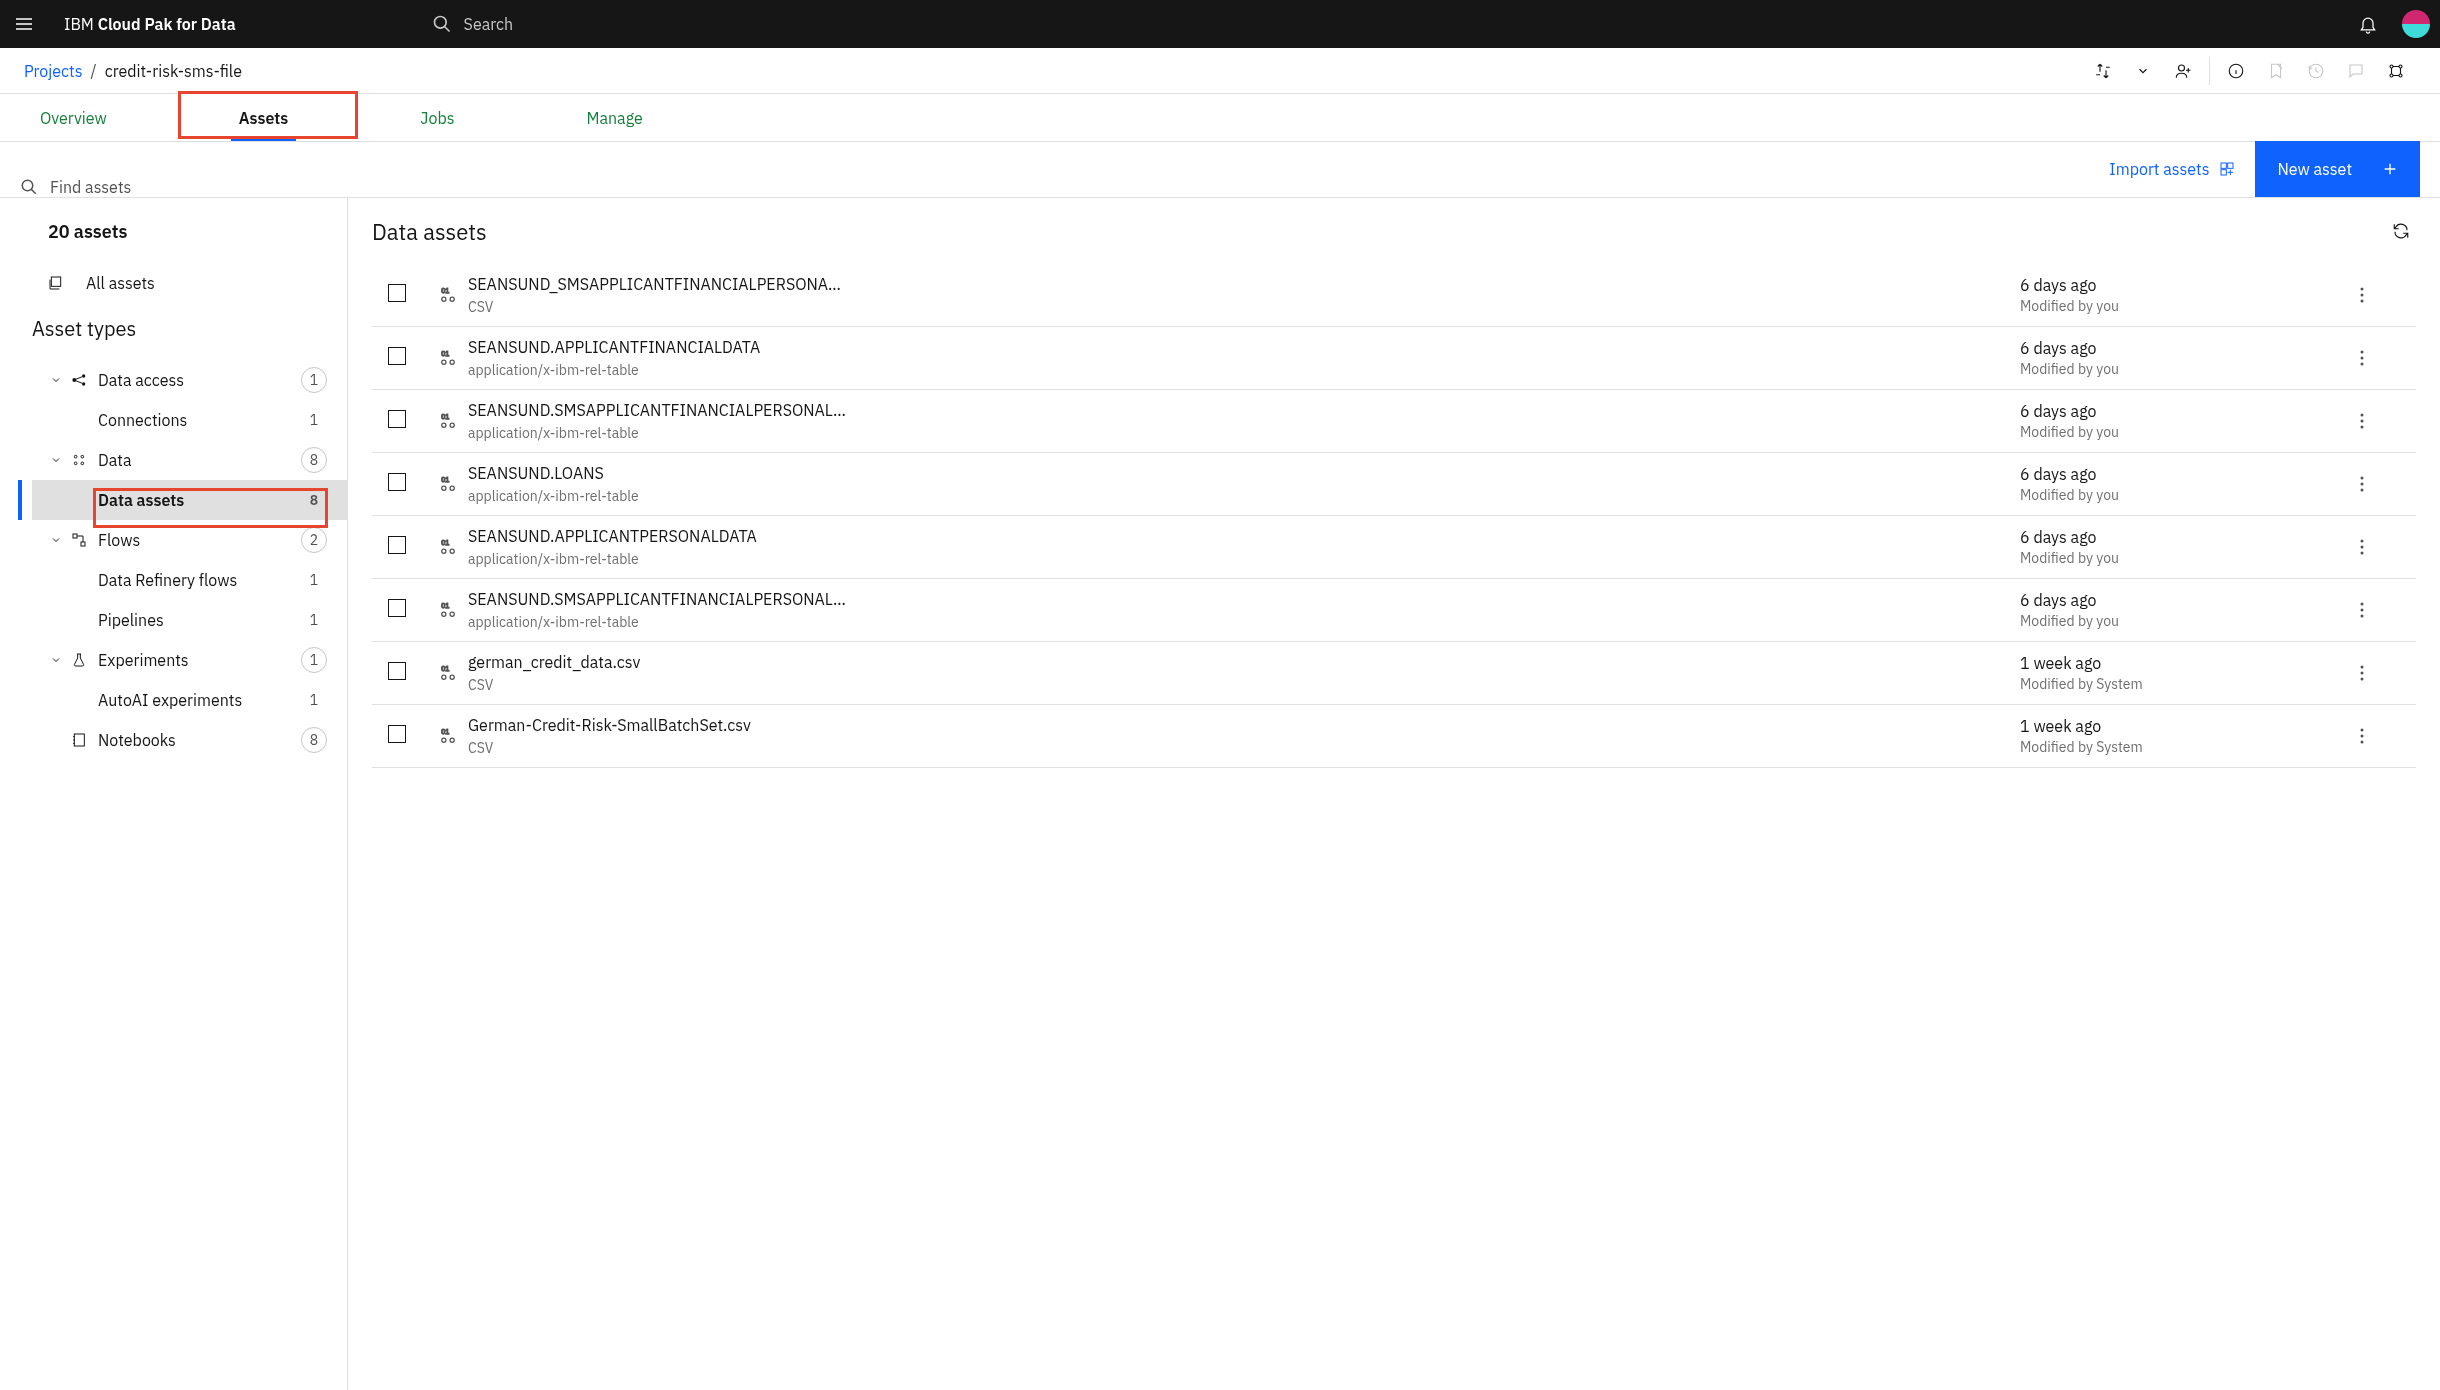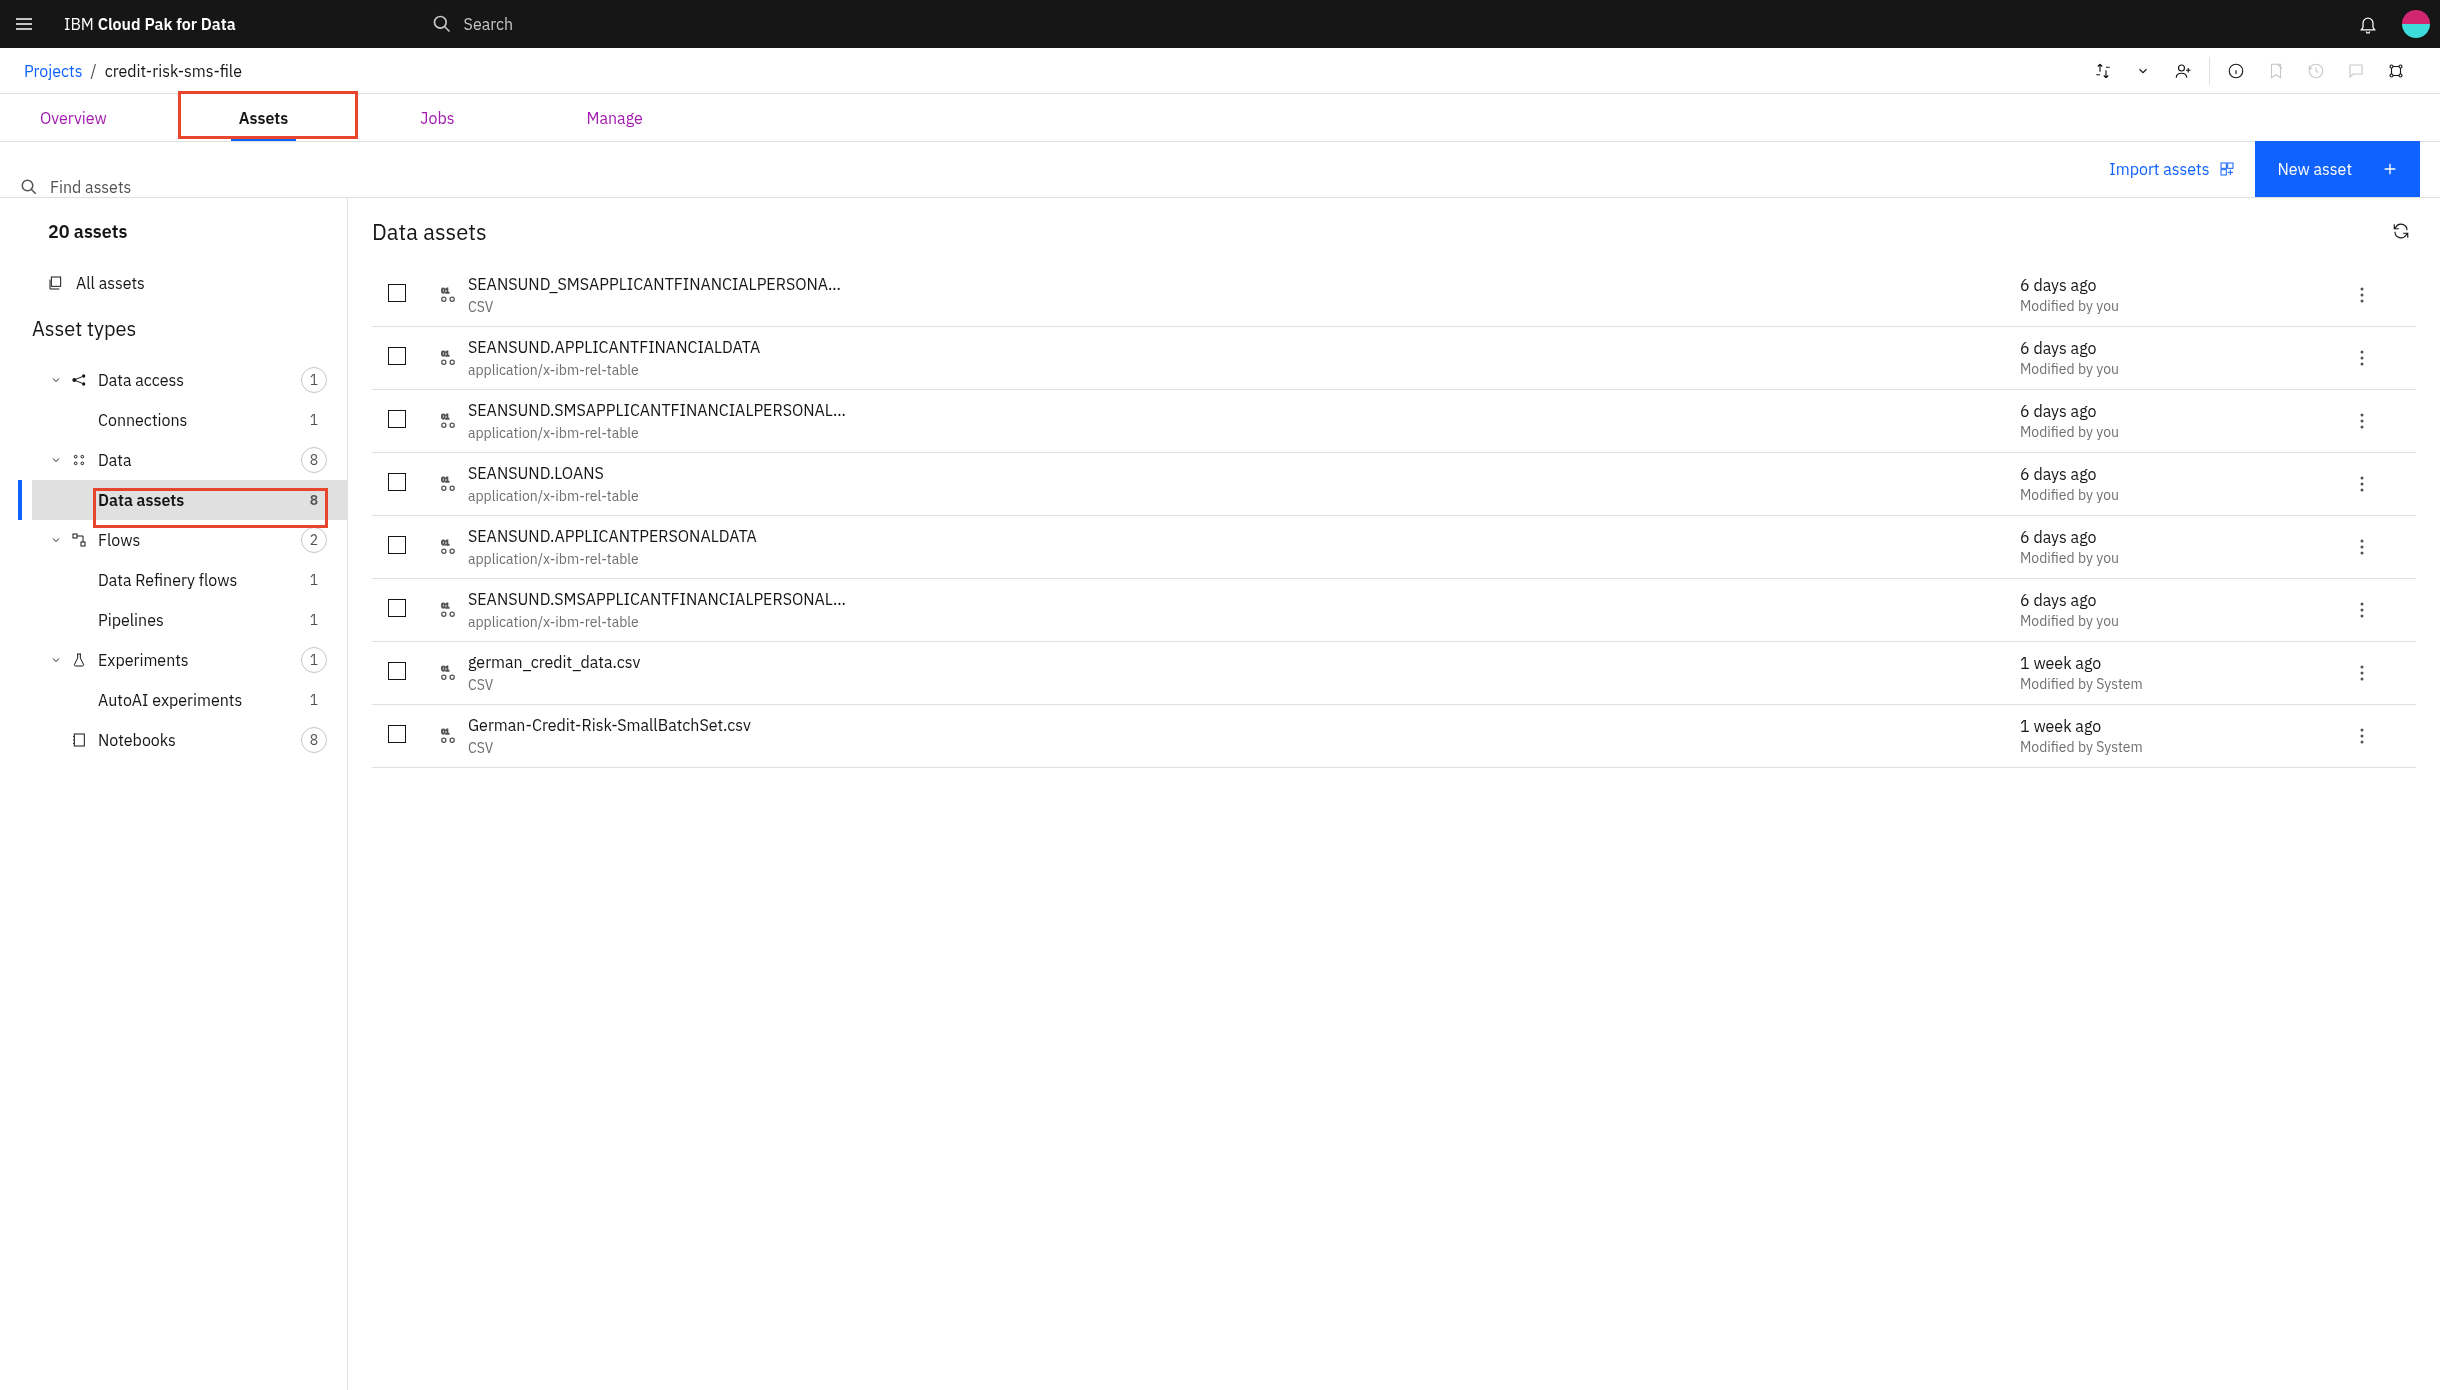--- a/index.html
+++ b/index.html
@@ -22,38 +22,38 @@
 .breadcrumb{display:flex;align-items:center;gap:8px;font-size:16px}
 .breadcrumb a{color:#0f62fe;text-decoration:none}
 .breadcrumb .sep{color:#525252}
 .breadcrumb .current{color:#161616}
 .subheader-actions{display:flex;align-items:center;gap:0}
 .sh-btn{width:40px;height:40px;display:flex;align-items:center;justify-content:center;cursor:pointer;color:#161616}
 .sh-btn.disabled{color:#c6c6c6}
 .sh-divider{width:1px;height:28px;background:#e0e0e0;margin:0 6px}
 
 .tabs{background:#fff;display:flex;padding:0 24px;height:48px;border-bottom:1px solid #e0e0e0}
-.tab{padding:0 16px;display:flex;align-items:center;color:#a21caf;font-size:16px;cursor:pointer;position:relative;margin-right:100px}
+.tab{padding:0 16px;display:flex;align-items:center;color:#15803d;font-size:16px;cursor:pointer;position:relative;margin-right:100px}
 .tab.active{color:#161616;font-weight:600}
 .tab.active::after{content:"";position:absolute;bottom:0;left:8px;right:8px;height:3px;background:#0f62fe}
 .tab-highlight{position:absolute;border:3px solid #e8452f;pointer-events:none}
 .hl-tab{top:91px;left:178px;width:180px;height:48px}
 
 .toolbar{background:#fff;display:flex;align-items:flex-end;height:56px;padding:0 20px;margin:0;border-bottom:1px solid #e0e0e0}
 .find-wrap{display:flex;align-items:center;gap:12px;color:#525252}
 .find-wrap input{border:none;outline:none;font-size:16px;color:#525252;width:200px}
 .find-wrap input::placeholder{color:#525252}
 .toolbar-right{margin-left:auto;display:flex;align-items:center}
 .import-link{color:#0f62fe;font-size:16px;display:flex;align-items:center;gap:10px;padding:0 20px;cursor:pointer}
 .new-asset-btn{background:#0f62fe;color:#fff;height:56px;padding:0 22px;display:flex;align-items:center;gap:30px;font-size:16px;cursor:pointer;border:none}
 
 .main{display:flex;background:#fff;min-height:calc(100vh - 198px)}
 .sidebar{width:348px;padding:22px 0 22px 32px;border-right:1px solid #e0e0e0}
 .sb-title{font-size:18px;font-weight:600;margin-bottom:20px;padding-left:16px}
-.sb-row{display:flex;align-items:center;height:40px;padding:0 24px 0 16px;font-size:16px;color:#161616;cursor:pointer;gap:12px}
+.sb-row{display:flex;align-items:center;height:40px;padding:0 24px 0 16px;font-size:16px;color:#161616;cursor:pointer;gap:22px}
 .sb-section{font-size:20px;font-weight:400;margin:12px 0 18px 0}
 .tree-row{display:flex;align-items:center;height:40px;padding-right:20px;cursor:pointer;font-size:16px;position:relative}
 .tree-row .chev{width:18px;margin-left:18px}
 .tree-row .ticon{width:22px;display:flex;justify-content:center;margin-right:8px}
 .tree-row .label{flex:1}
 .tree-row .count{width:26px;height:26px;border:1px solid #c6c6c6;border-radius:50%;display:flex;align-items:center;justify-content:center;font-size:14px;color:#525252}
 .tree-row .count.plain{border:none}
 .tree-row.child{padding-left:66px}
 .tree-row.selected{background:#e0e0e0;font-weight:600}
 .tree-row.selected::before{content:"";position:absolute;left:-14px;top:0;bottom:0;width:4px;background:#0f62fe}

